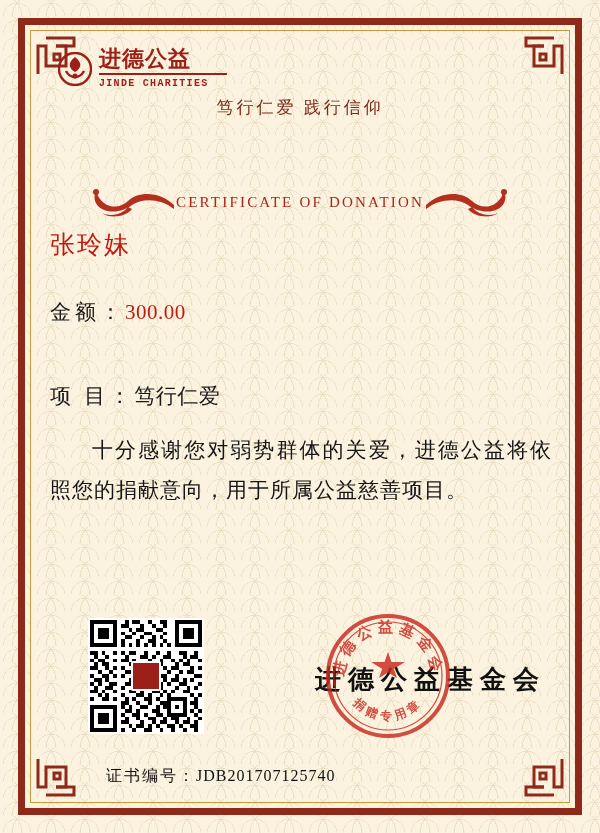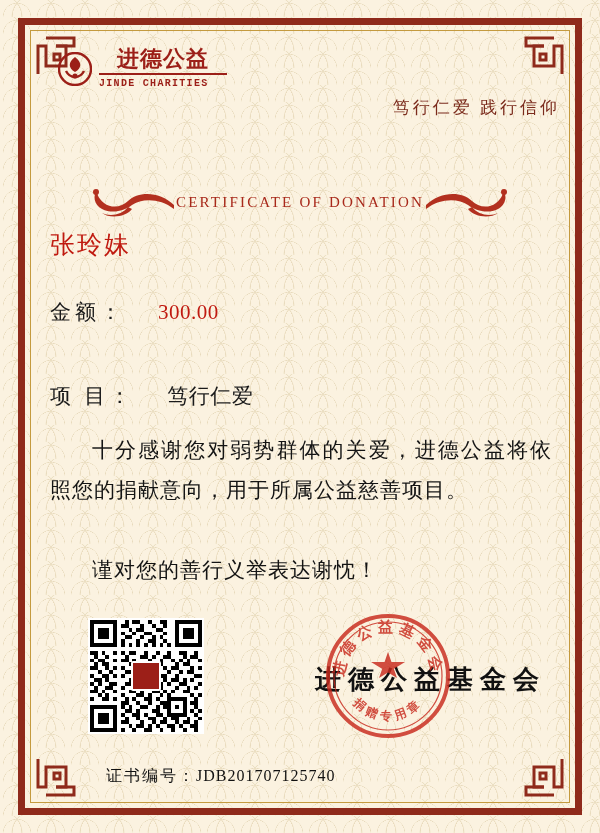--- a/index.html
+++ b/index.html
@@ -84,21 +84,20 @@
     position: relative;
     margin-right: 7px;
   }
   .logo-text-cn {
     font-family: "Liberation Sans", "DejaVu Sans", sans-serif;
     font-size: 22px;
     font-weight: bold;
     color: #9c1f18;
     letter-spacing: 1px;
     line-height: 1;
-    text-align: center;
   }
   .logo-text-en {
     font-family: Liberation Mono, monospace;
     font-size: 10px;
     font-weight: bold;
     color: #9c1f18;
     letter-spacing: 1.3px;
     margin-top: 4px;
     line-height: 1;
   }
@@ -107,21 +106,21 @@
     background: #9c1f18;
     margin-top: 3px;
     width: 128px;
   }
 
   
   .subtitle-top {
     position: absolute;
     top: 56px;
     left: 0; right: 0;
-    text-align: right;
+    text-align: center;
     font-size: 17px;
     color: #7b2b1c;
     letter-spacing: 3px;
     font-family: "Liberation Serif", "DejaVu Serif", serif;
   }
   .main-title {
     position: absolute;
     top: 82px;
     left: 0; right: 0;
     text-align: center;
@@ -162,21 +161,21 @@
   .field {
     position: absolute;
     left: 10px;
     font-size: 21px;
     color: #1a1a1a;
     font-family: "Liberation Serif", "DejaVu Serif", serif;
     letter-spacing: 1px;
     white-space: nowrap;
   }
   .field .lbl { letter-spacing: 4px; }
-  .field .val { letter-spacing: 0.5px; margin-left: 33px; }
+  .field .val { letter-spacing: 0.5px; }
   .field-amount { top: 258px; }
   .field-amount .val { color: #c01a10; }
   .field-date { top: 300px; }
   .field-project { top: 342px; }
 
   
   .para {
     position: absolute;
     left: 10px;
     right: 8px;
@@ -333,21 +332,20 @@
     <div class="donor-name">张玲妹</div>
 
     <div class="field field-amount">
       <span class="lbl">金额：</span><span class="val">300.00</span>
     </div>
     <div class="field field-project">
       <span class="lbl">项  目：</span><span class="val">笃行仁爱</span>
     </div>
 
     <div class="para para-1">十分感谢您对弱势群体的关爱，进德公益将依照您的捐献意向，用于所属公益慈善项目。</div>
-    <div class="para para-2">谨对您的善行义举表达谢忱！</div>
 
     <div class="qr-wrap">
       <svg class="qr-canvas" viewBox="0 0 29 29" shape-rendering="crispEdges">
         <rect width="29" height="29" fill="#ffffff"></rect>
         <g fill="#000000">
 
           <rect x="0" y="0" width="7" height="1"></rect>
             <rect x="0" y="6" width="7" height="1"></rect>
           <rect x="0" y="0" width="1" height="7"></rect>
             <rect x="6" y="0" width="1" height="7"></rect>

